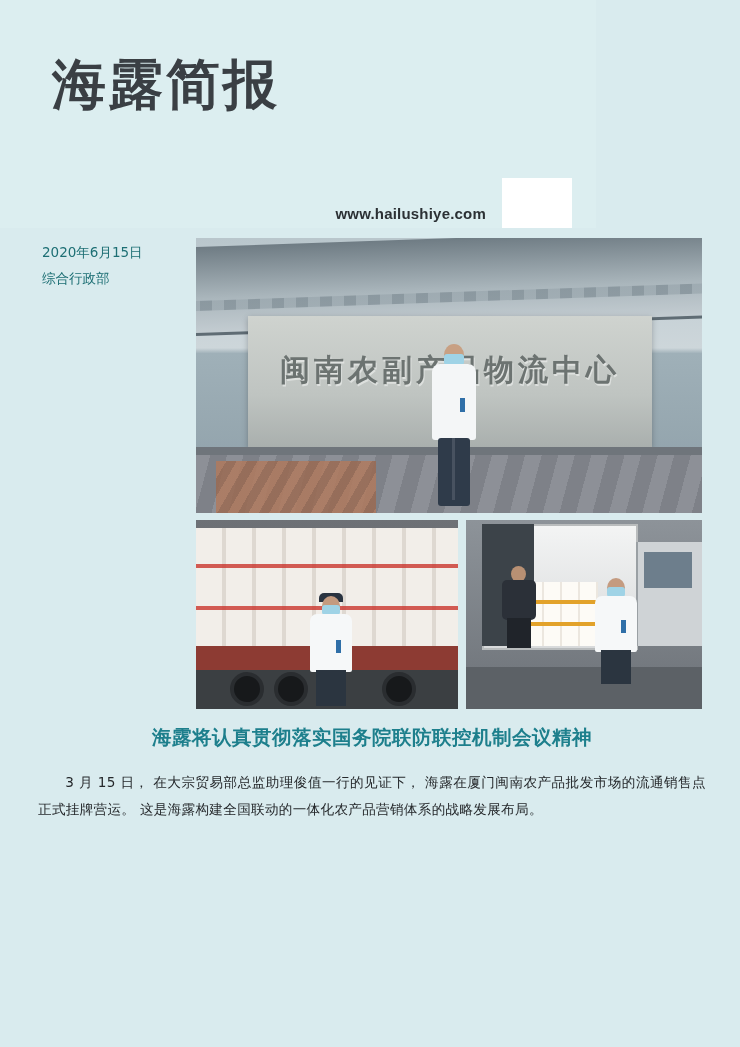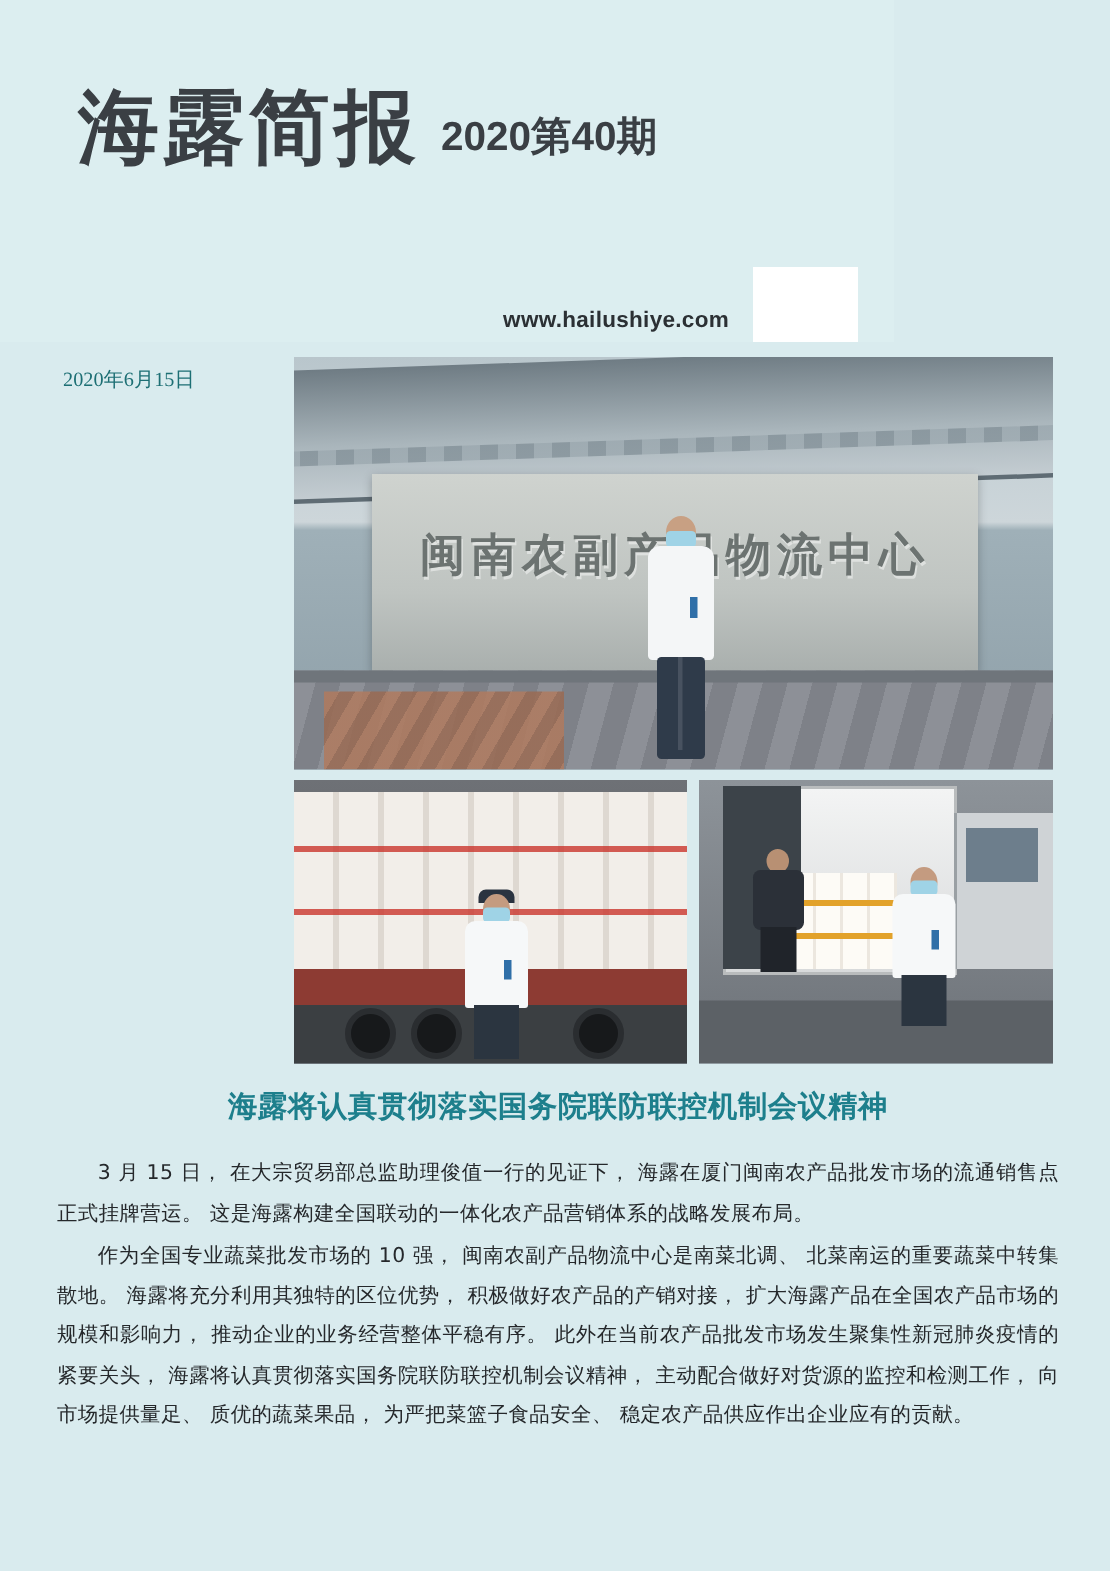--- a/index.html
+++ b/index.html
@@ -107,21 +107,20 @@
   }
 
   .meta {
     position: absolute;
     left: 42px;
     top: 12px;
     width: 150px;
     color: #1d6f74;
     font-size: 13.5px;
     line-height: 1.9;
-    font-family: Liberation Serif, serif;
   }
   .meta .date { white-space: nowrap; }
   .meta .dept { white-space: nowrap; }
 
   
   .photo {
     position: absolute;
     overflow: hidden;
     background: #8a9aa3;
   }
@@ -275,21 +274,20 @@
   }
 </style>
 </head>
 <body>
 
 <div class="page">
 
   <div class="masthead">
     <div class="title-row">
       <div class="main-title">海露简报</div>
-      <div class="issue-label">2020第40期</div>
     </div>
 
     <div class="website">www.hailushiye.com</div>
 
     <div class="qr">
       <div class="qrgrid" id="qrgrid">
           <i></i>
           <i></i>
           <i></i>
           <i></i>
@@ -731,20 +729,21 @@
           <i></i>
           <i></i>
         </div>
     </div>
   </div>
 
   <div class="content">
 
     <div class="meta">
       <div class="date">2020年6月15日</div>
+      <div class="dept">综合行政部</div>
     </div>
 
     <div class="photo photo-top">
       <div class="p1-sky"></div>
       <div class="p1-roof"></div>
       <div class="p1-wall">
         <div class="p1-wall-text">闽南农副产品物流中心</div>
       </div>
       <div class="p1-ground"></div>
       <div class="p1-brick"></div>
@@ -794,17 +793,16 @@
           <div class="mask"></div>
           <div class="body"></div>
         <div class="badge"></div>
           <div class="legs"></div>
       </div>
     </div>
 
     <div class="article">
       <h2 class="headline">海露将认真贯彻落实国务院联防联控机制会议精神</h2>
       <p class="para">3 月 15 日， 在大宗贸易部总监助理俊值一行的见证下， 海露在厦门闽南农产品批发市场的流通销售点正式挂牌营运。 这是海露构建全国联动的一体化农产品营销体系的战略发展布局。</p>
-      <p class="para">作为全国专业蔬菜批发市场的 10 强， 闽南农副产品物流中心是南菜北调、 北菜南运的重要蔬菜中转集散地。 海露将充分利用其独特的区位优势， 积极做好农产品的产销对接， 扩大海露产品在全国农产品市场的规模和影响力， 推动企业的业务经营整体平稳有序。 此外在当前农产品批发市场发生聚集性新冠肺炎疫情的紧要关头， 海露将认真贯彻落实国务院联防联控机制会议精神， 主动配合做好对货源的监控和检测工作， 向市场提供量足、 质优的蔬菜果品， 为严把菜篮子食品安全、 稳定农产品供应作出企业应有的贡献。</p>
     </div>
 
   </div>
 </div>
 
 </body></html>

